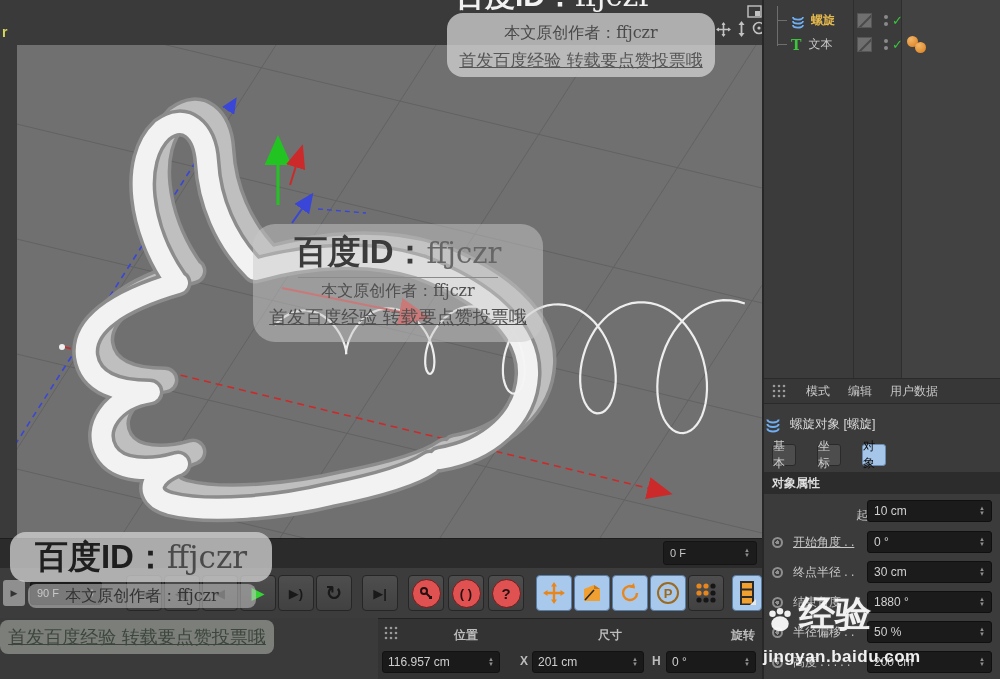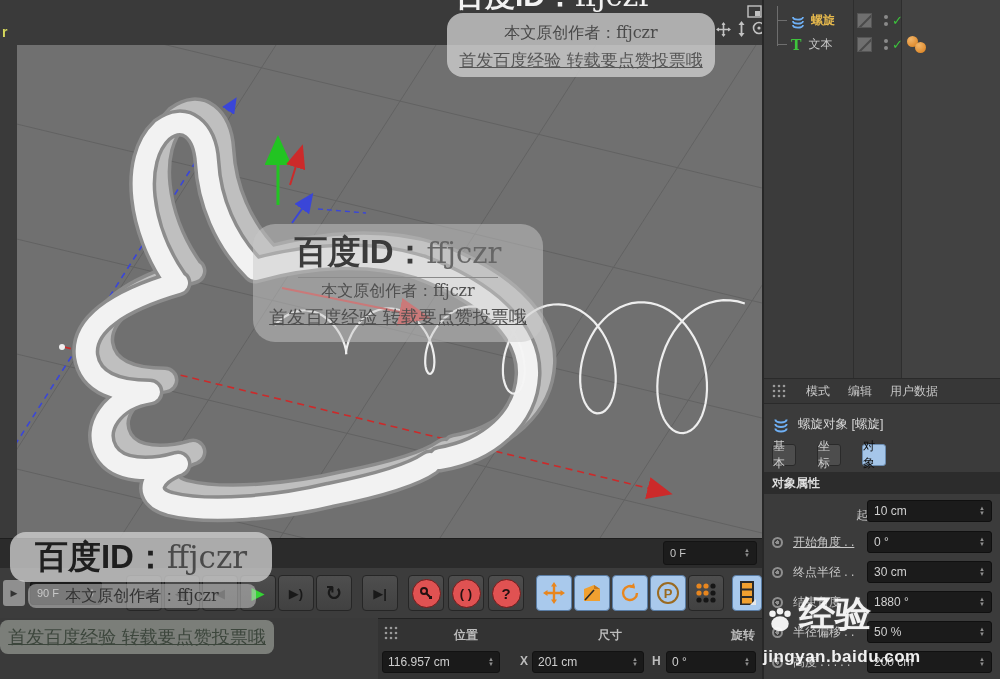--- a/index.html
+++ b/index.html
@@ -46,21 +46,21 @@
   .laysw{width:13px;height:13px;background:#6f6f6f;border:1px solid #555;position:relative;overflow:hidden;}
   .laysw::after{content:"";position:absolute;left:-3px;top:5px;width:24px;height:2px;background:#4a4a4a;transform:rotate(-45deg);}
   .vdots{display:flex;flex-direction:column;gap:3px;margin-left:7px;}
   .vdots i{width:4px;height:4px;border-radius:50%;background:#8a8a8a;}
   .check{color:#3cc43c;font-weight:bold;font-size:13px;margin-left:6px;}
   .tagball{width:11px;height:11px;border-radius:50%;background:radial-gradient(circle at 35% 30%,#f2b66a,#d97c18);}
   
   #am-menu{left:0;top:378px;width:236px;height:26px;background:#373737;border-top:1px solid #2a2a2a;
       border-bottom:1px solid #2a2a2a;display:flex;align-items:center;gap:18px;padding-left:8px;box-sizing:border-box;}
   #am-menu span{font-size:12px;color:#c6c6c6;cursor:pointer;}
-  #am-title{left:0;top:410px;width:236px;height:28px;display:flex;align-items:center;gap:8px;padding-left:8px;box-sizing:border-box;}
+  #am-title{left:0;top:410px;width:236px;height:28px;display:flex;align-items:center;gap:8px;padding-left:0;box-sizing:border-box;}
   #am-title span{font-size:12.5px;color:#d8d8d8;}
   .tab{top:444px;width:24px;height:22px;background:#4d4d4d;border:1px solid #2a2a2a;border-radius:3px;
       display:flex;align-items:center;justify-content:center;font-size:12px;color:#cccccc;cursor:pointer;box-sizing:border-box;}
   .tab.active{background:#a5c6e9;color:#0c0c0c;border-color:#6b8cb0;}
   #am-section{left:0;top:472px;width:236px;height:22px;background:#2c2c2c;display:flex;align-items:center;
       padding-left:8px;box-sizing:border-box;font-size:12px;font-weight:bold;color:#dedede;}
   .prow{left:0;width:236px;height:24px;display:flex;align-items:center;}
   .pcirc{width:11px;height:11px;border-radius:50%;border:2px solid #8f8f8f;box-sizing:border-box;margin-left:8px;
       background:radial-gradient(circle,#8f8f8f 0 2px,transparent 2px);}
   .plabel{font-size:12px;color:#c6c6c6;margin-left:10px;}

